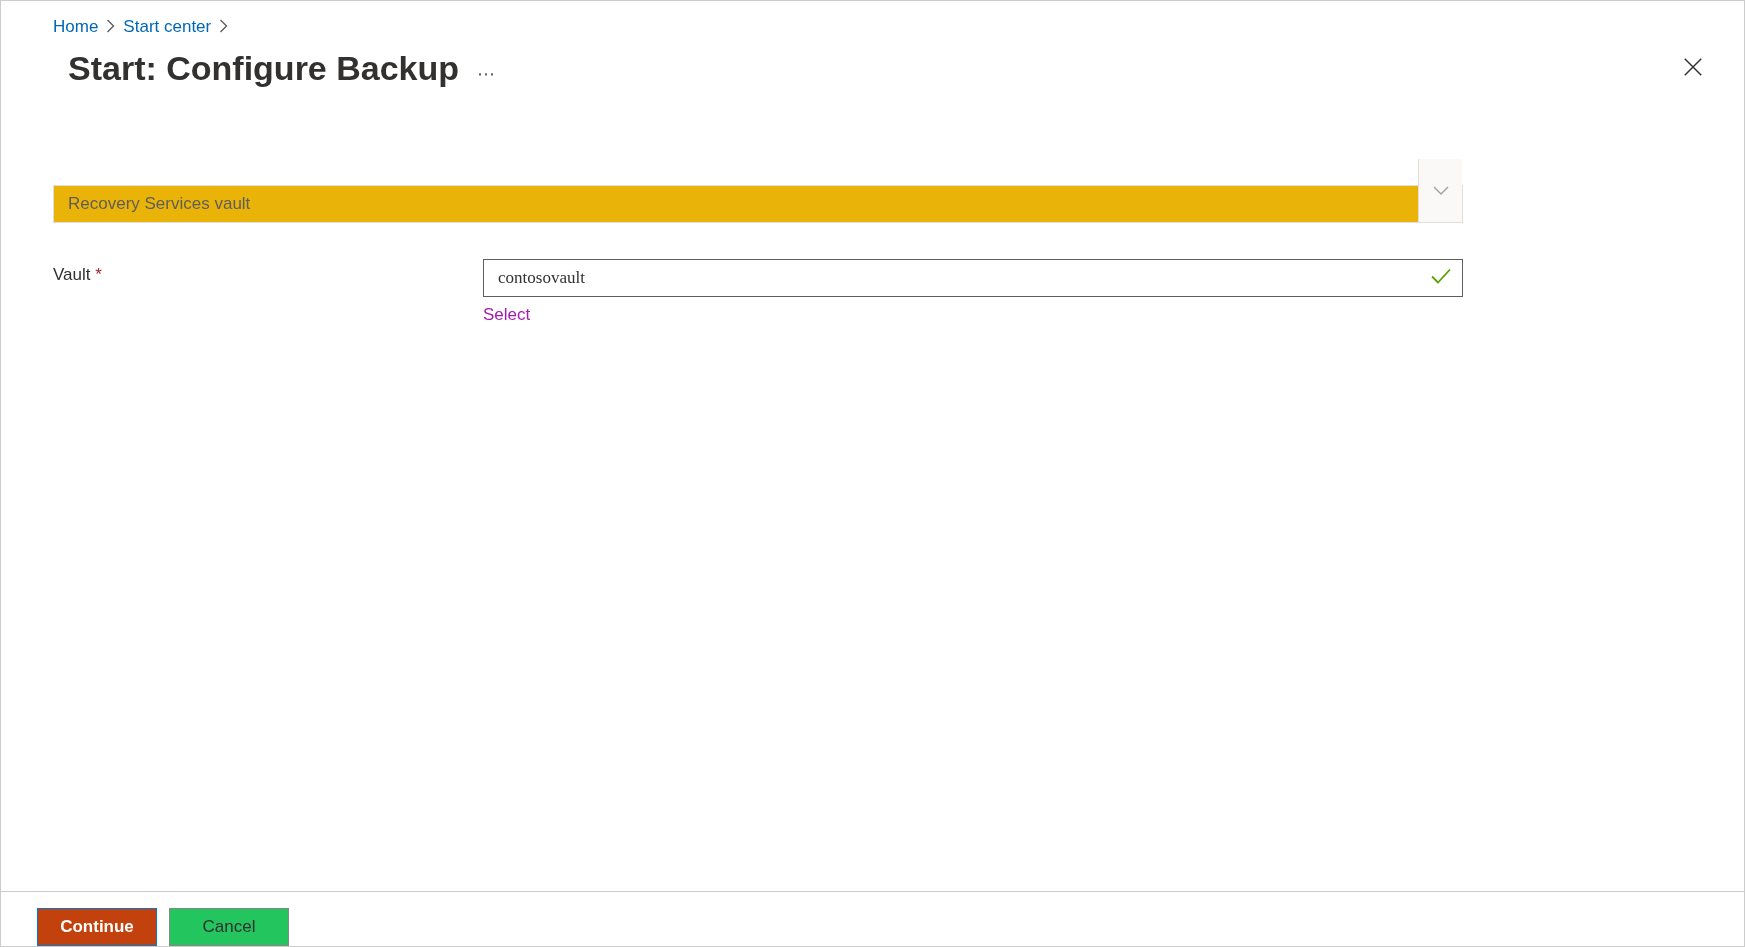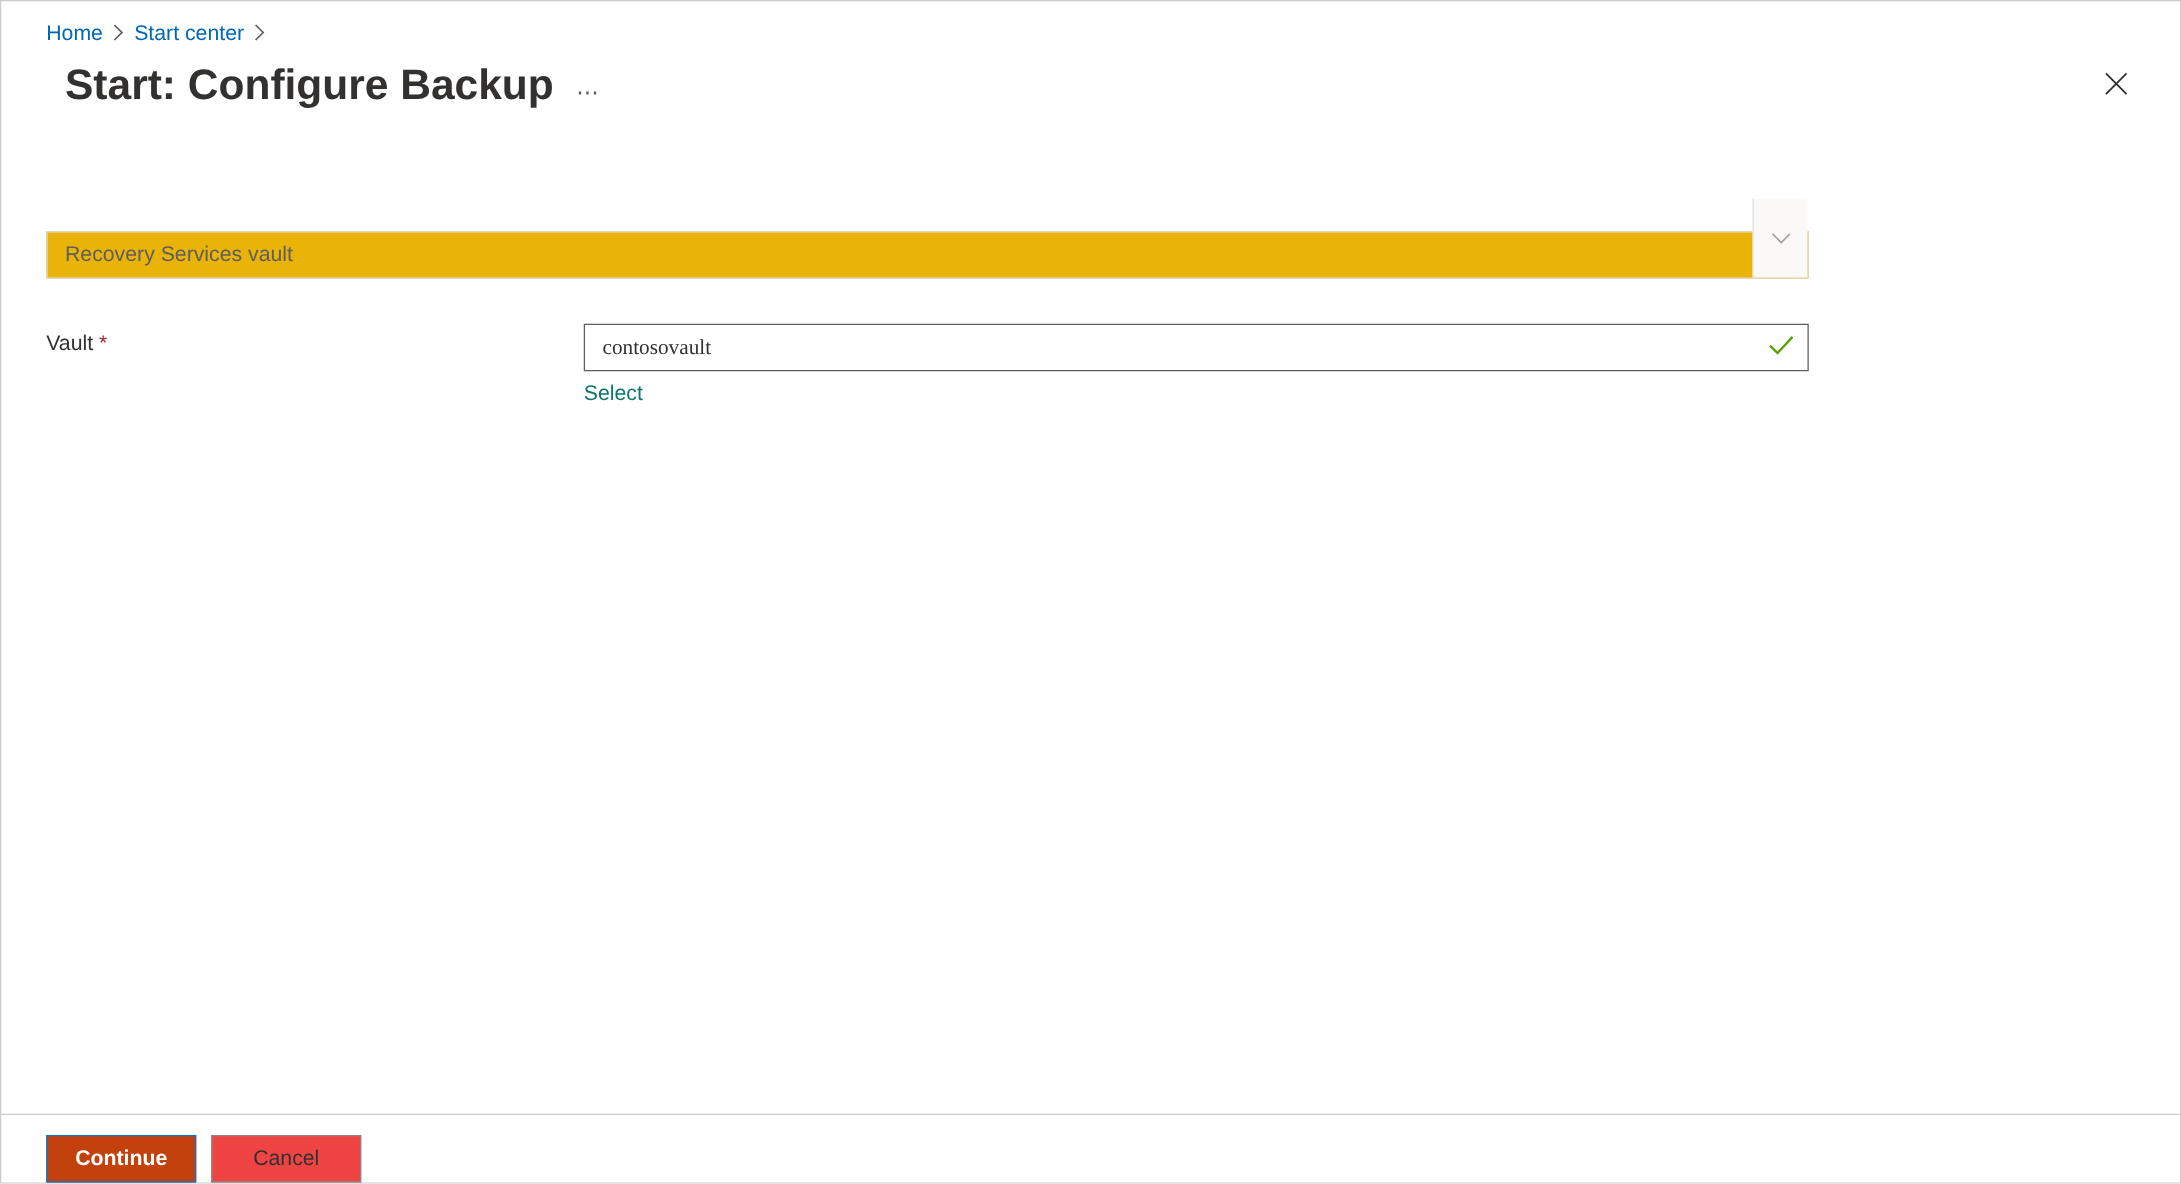--- a/index.html
+++ b/index.html
@@ -16,21 +16,21 @@
     .page {
       width: 1745px;
       height: 947px;
       border: 1px solid #ccc;
       position: relative;
       display: flex;
       flex-direction: column;
     }
     .content-area {
       flex: 1;
-      padding: 16px 36px 0 36px;
+      padding: 16px 36px 0 52px;
       overflow: hidden;
     }
     .breadcrumb {
       display: flex;
       align-items: center;
       font-size: 17px;
       margin-bottom: 12px;
       gap: 8px;
     }
     .breadcrumb a {
@@ -161,21 +161,21 @@
       right: 12px;
       top: 50%;
       transform: translateY(-50%);
       pointer-events: none;
     }
     .check-icon svg {
       width: 20px;
       height: 16px;
     }
     .select-link {
-      color: #0f766e;
+      color: #a21caf;
       font-size: 17px;
       text-decoration: none;
       align-self: flex-start;
       margin-top: 2px;
     }
     .footer {
       border-top: 1px solid #ccc;
       padding: 16px 36px 0;
       display: flex;
       gap: 12px;
@@ -189,21 +189,21 @@
       border: 1px solid;
       padding: 0 20px;
     }
     .btn-primary {
       background: #c2410c;
       border-color: #0078d4;
       color: #ffffff;
       font-weight: 600;
     }
     .btn-secondary {
-      background: #ef4444;
+      background: #22c55e;
       border-color: #8a8886;
       color: #323130;
     }
   </style>
 </head>
 <body>
 
 <div class="page">
   <div class="content-area">
     <nav class="breadcrumb">

